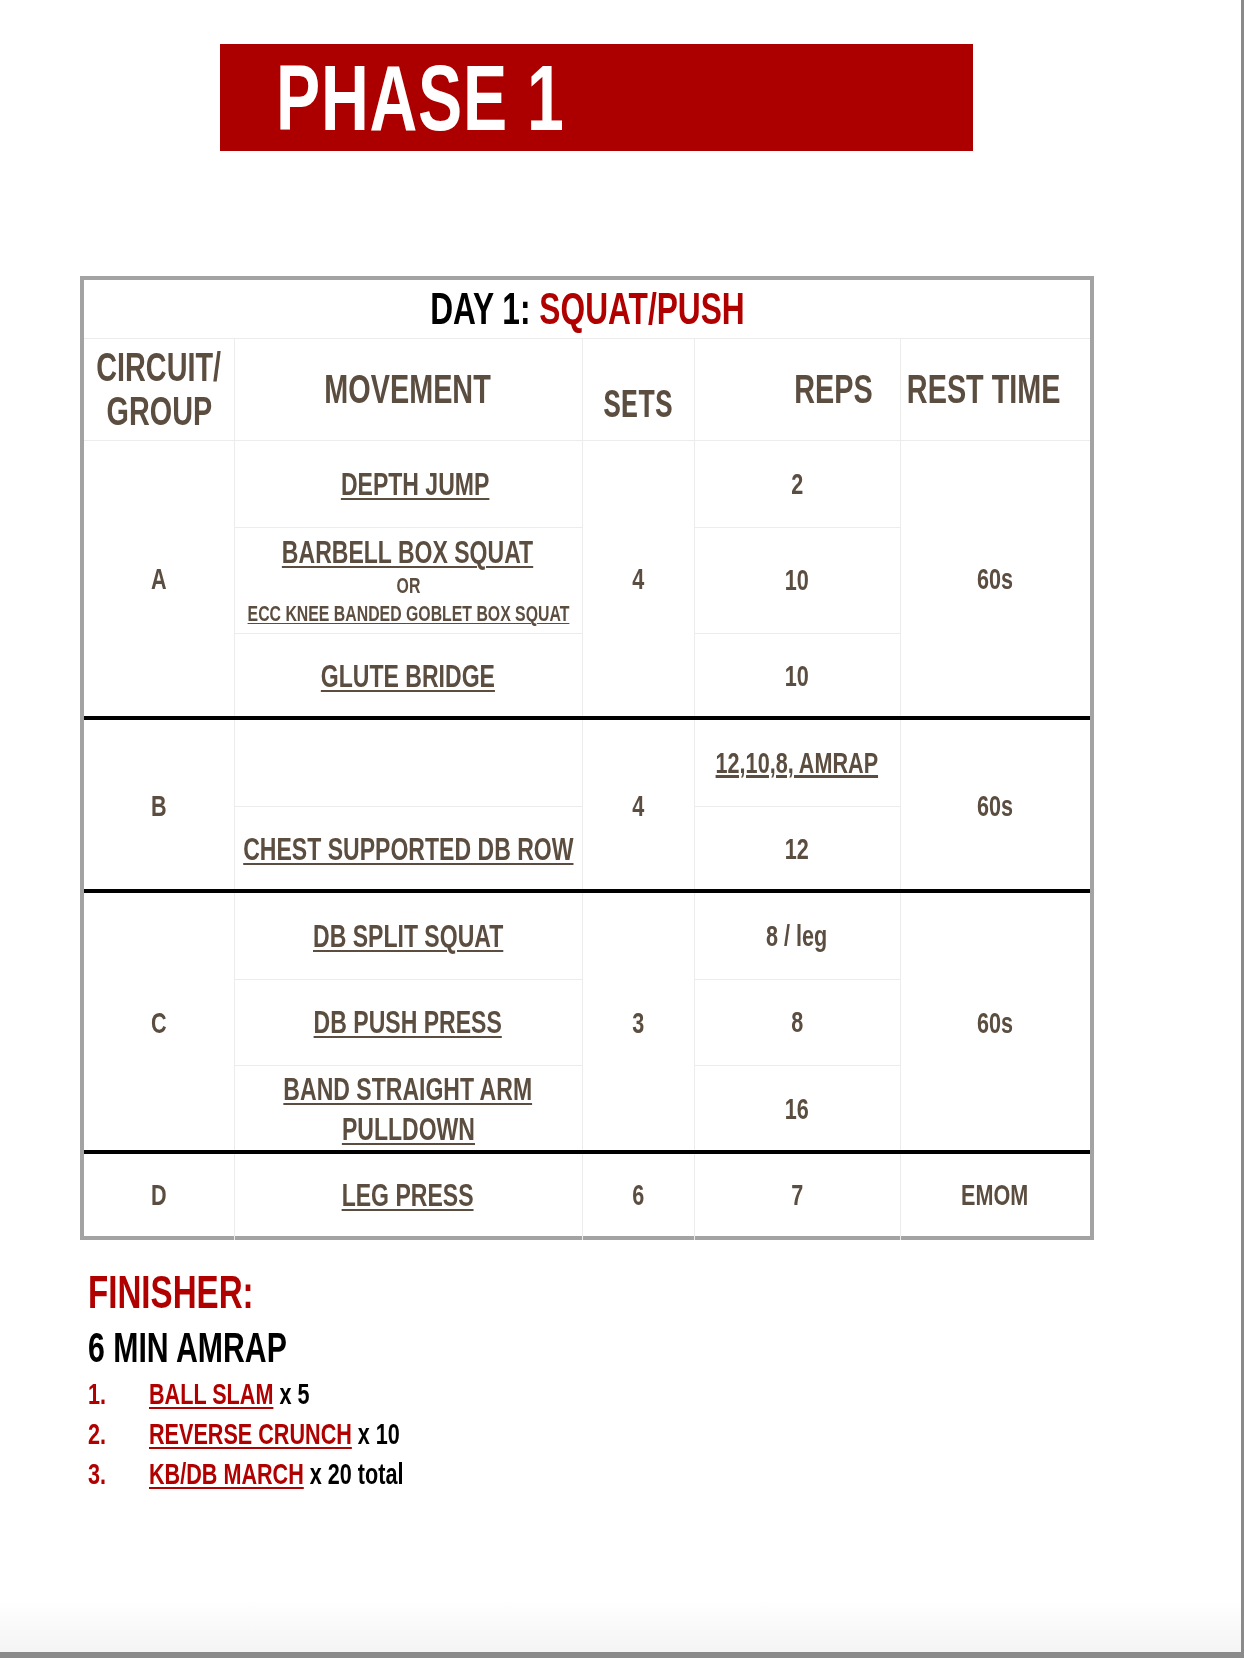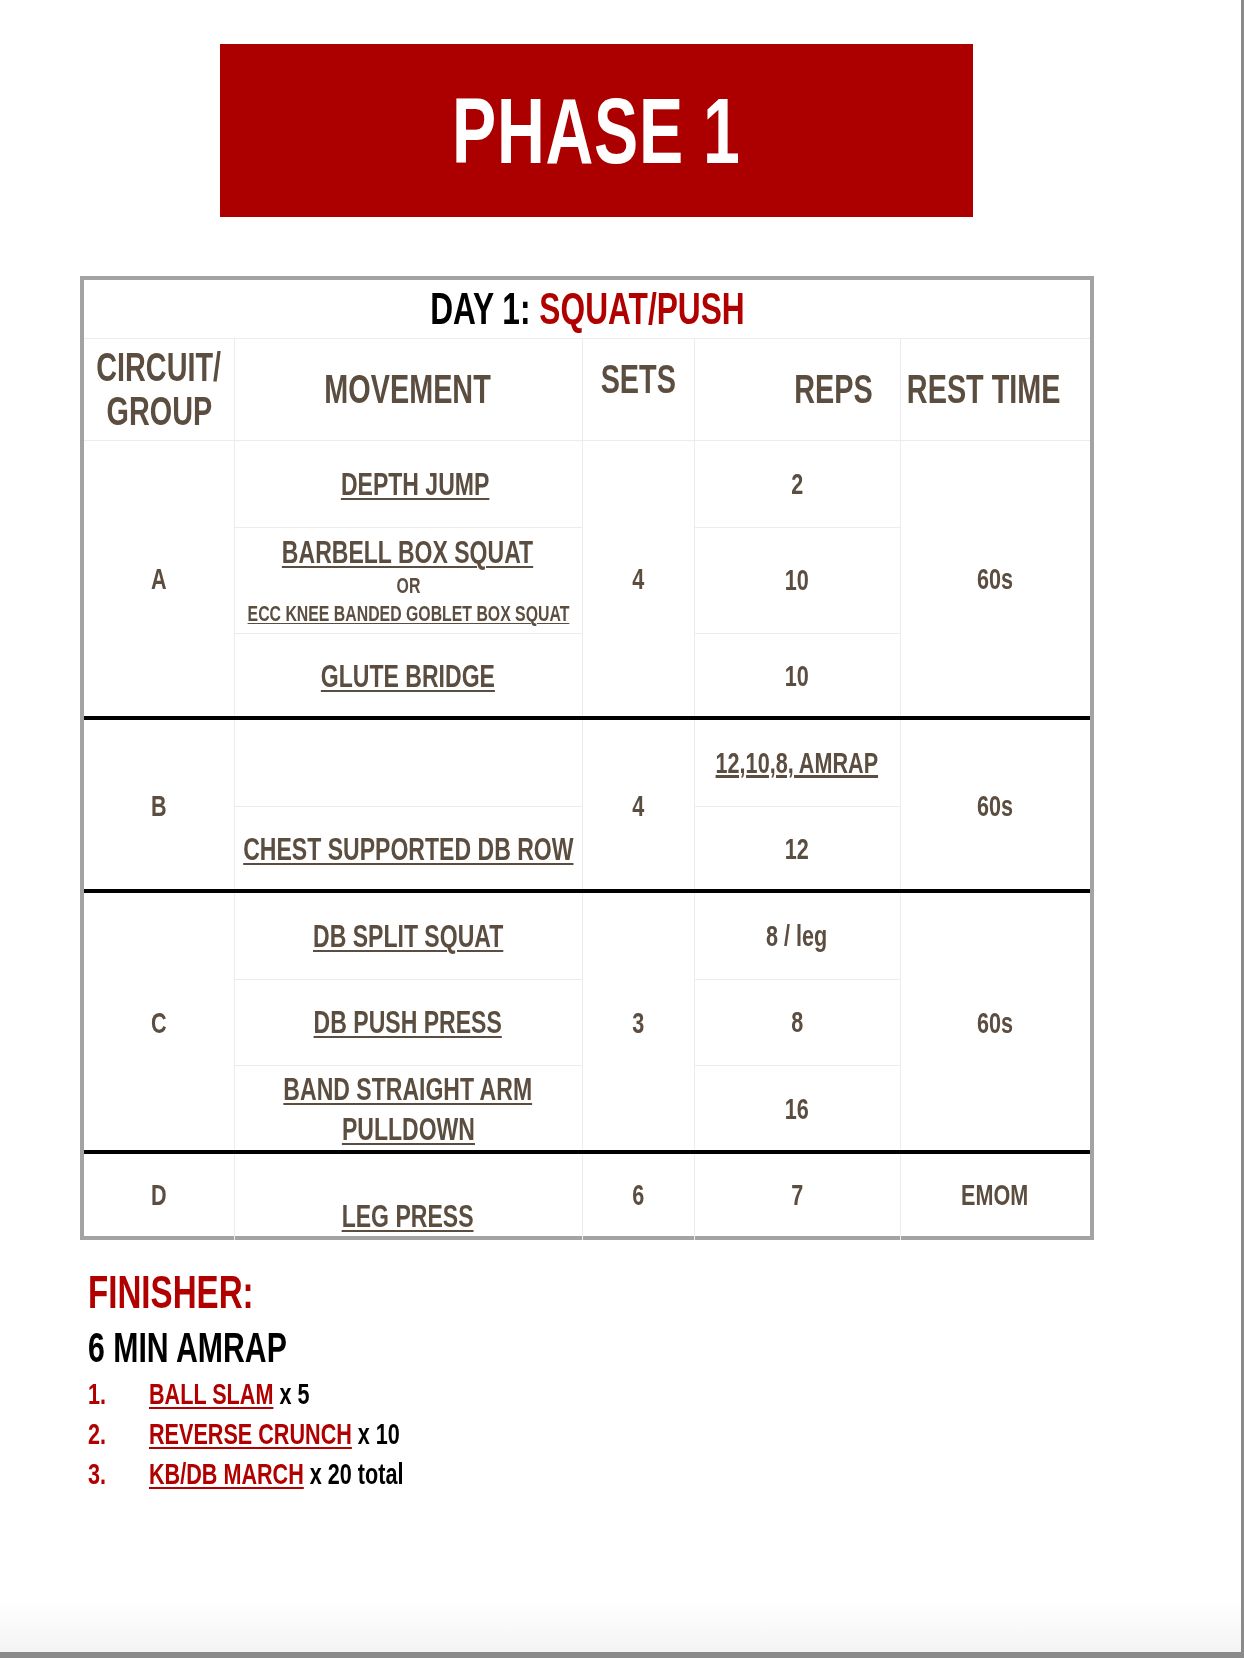--- a/index.html
+++ b/index.html
@@ -10,22 +10,22 @@
   }
   .page-edge-right { position: absolute; left: 1241px; top: 0; width: 3px; height: 1658px; background: #8a8a8a; }
   .page-edge-bottom { position: absolute; left: 0; top: 1652px; width: 1244px; height: 6px; background: #8a8a8a; }
   .page-shade { position: absolute; left: 0; top: 1600px; width: 1241px; height: 52px;
     background: linear-gradient(#ffffff, #f4f4f4); }
 
   .cond { display: inline-block; transform: scaleX(0.72); transform-origin: center center; white-space: nowrap; font-weight: bold; }
   .cond-left { display: inline-block; transform: scaleX(0.72); transform-origin: left center; white-space: nowrap; font-weight: bold; }
 
   .banner {
-    position: absolute; left: 220px; top: 44px; width: 753px; height: 173px;
-    background: #ac0000; display: flex; align-items: center; justify-content: center;
+    position: absolute; left: 220px; top: 44px; width: 753px; height: 107px;
+    background: #ac0000; display: flex; align-items: center; 
   }
   .banner-title { color: #ffffff; font-size: 92px; line-height: 1; letter-spacing: 1px; }
 
   .table {
     position: absolute; left: 80px; top: 276px; width: 1014px; height: 964px;
     box-sizing: border-box; border: 4px solid #a3a3a3;
   }
   .cell {
     position: absolute; box-sizing: border-box;
     display: flex; flex-direction: column; align-items: center; justify-content: center;
@@ -77,21 +77,21 @@
   <div class="vline" style="left:610px;top:58px;height:902px;"></div>
   <div class="vline" style="left:816px;top:58px;height:902px;"></div>
 
   <div class="cell" style="left:0;top:58px;width:150px;height:102px;">
     <span class="cond col-head">CIRCUIT/</span>
     <span class="cond col-head">GROUP</span>
   </div>
   <div class="cell" style="left:150px;top:58px;width:348px;height:102px;">
     <span class="cond col-head">MOVEMENT</span>
   </div>
-  <div class="cell" style="left:498px;top:48px;width:112px;height:102px;">
+  <div class="cell" style="left:498px;top:76px;width:112px;height:102px;font-family:Liberation Mono, monospace;">
     <span class="cond col-head">SETS</span>
   </div>
   <div class="cell" style="left:646px;top:58px;width:206px;height:102px;">
     <span class="cond col-head">REPS</span>
   </div>
   <div class="cell" style="left:816px;top:58px;width:190px;height:102px;align-items:flex-end;">
     <span class="cond col-head">REST TIME</span>
   </div>
   <div class="hline" style="left:0;top:160px;width:1006px;"></div>
 
@@ -188,21 +188,21 @@
   </div>
   <div class="cell" style="left:610px;top:785px;width:206px;height:87px;">
     <span class="cond val">16</span>
   </div>
 
   <div class="thick" style="top:870px;"></div>
 
   <div class="cell" style="left:0;top:874px;width:150px;height:82px;">
     <span class="cond group-label">D</span>
   </div>
-  <div class="cell" style="left:150px;top:874px;width:348px;height:82px;justify-content:flex-end;">
+  <div class="cell" style="left:150px;top:874px;width:348px;height:82px;">
     <span class="cond move">LEG PRESS</span>
   </div>
   <div class="cell" style="left:498px;top:874px;width:112px;height:82px;">
     <span class="cond val">6</span>
   </div>
   <div class="cell" style="left:610px;top:874px;width:206px;height:82px;">
     <span class="cond val">7</span>
   </div>
   <div class="cell" style="left:816px;top:874px;width:190px;height:82px;">
     <span class="cond val">EMOM</span>

